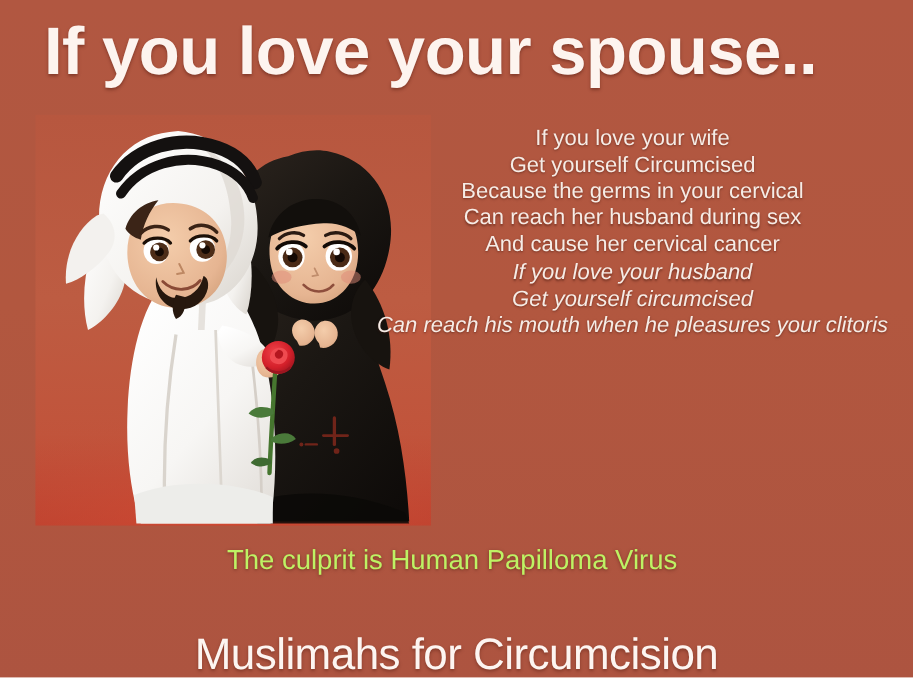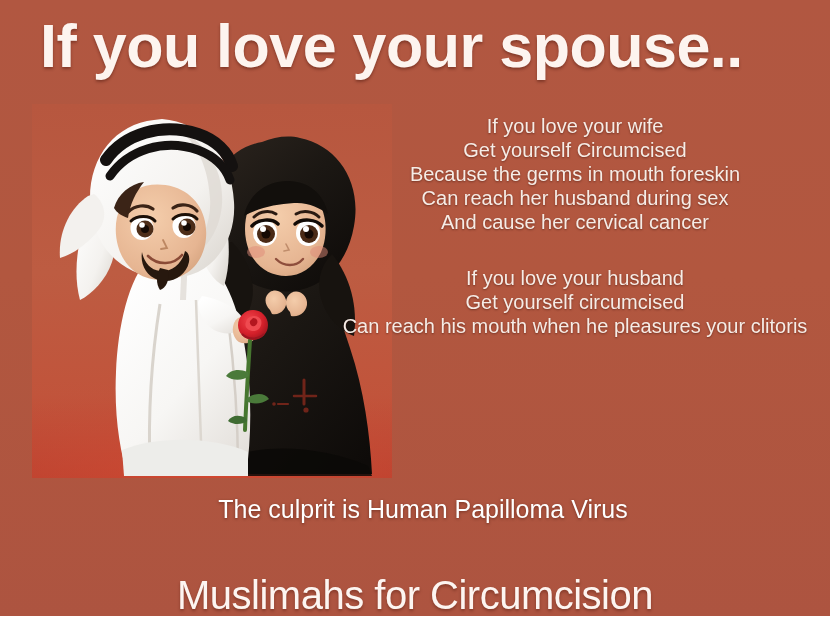--- a/index.html
+++ b/index.html
@@ -56,31 +56,31 @@
     width: 470px;
     left: 340px;
     text-align: center;
     color: #f6ece6;
     font-size: 20px;
     line-height: 24px;
     text-shadow: 0 1px 2px rgba(60, 18, 10, 0.5);
   }
   .verse .line { white-space: nowrap; }
   #verse-1 { top: 114px; }
-  #verse-2 { top: 266px; }
+  #verse-2 { top: 236px; font-style: italic; }
   #verse-3 { top: 385px; }
 
   
   #closing {
     position: absolute;
-    left: 23px;
+    left: 11px;
     top: 494px;
     width: 800px;
     text-align: center;
-    color: #ffffff;
+    color: #bef264;
     font-size: 25px;
     line-height: 31px;
     text-shadow: 0 1px 3px rgba(60, 18, 10, 0.5);
   }
   #closing .line { white-space: nowrap; }
 
   
   #footer {
     position: absolute;
     left: 15px;
@@ -310,21 +310,21 @@
         <circle cx="274" cy="306" r="2.6" fill="#8e2a1d"></circle>
         <path d="M246 300 L 256 300" stroke="#8e2a1d" stroke-width="2.2" stroke-linecap="round"></path>
         <circle cx="242" cy="300" r="1.8" fill="#8e2a1d"></circle>
       </g>
     </svg>
   </div>
 
   <div class="verse" id="verse-1">
     <div class="line">If you love your wife</div>
     <div class="line">Get yourself Circumcised</div>
-    <div class="line">Because the germs in mouth foreskin</div>
+    <div class="line">Because the germs in your cervical</div>
     <div class="line">Can reach her husband during sex</div>
     <div class="line">And cause her cervical cancer</div>
   </div>
 
   <div class="verse" id="verse-2">
     <div class="line">If you love your husband</div>
     <div class="line">Get yourself circumcised</div>
     <div class="line">Can reach his mouth when he pleasures your clitoris</div>
   </div>
 

